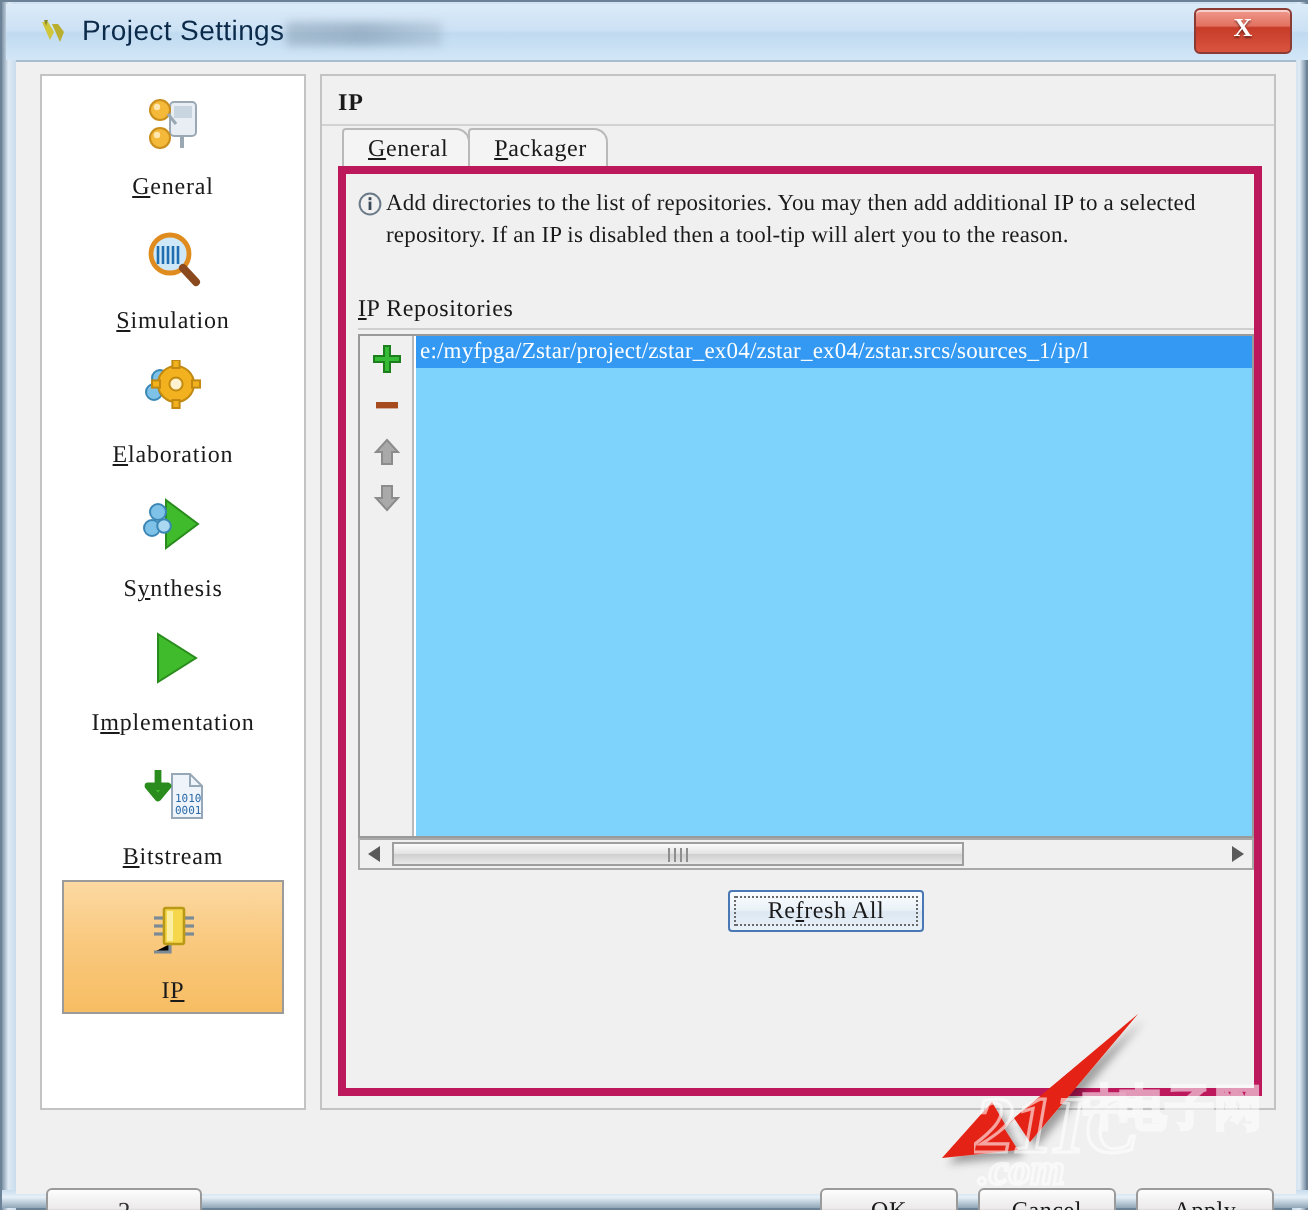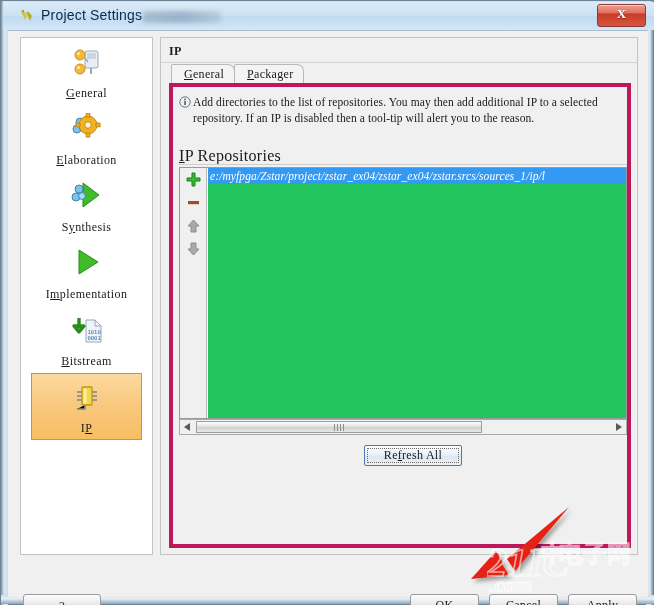--- a/index.html
+++ b/index.html
@@ -145,21 +145,21 @@
     position:absolute;left:6px;top:8px;width:448px;
     font-family:"Liberation Serif",serif;font-size:11.5px;color:#1a1a1a;
     line-height:15.5px;letter-spacing:.1px;
   }
   #info-icon{
     position:absolute;left:0;top:1px;width:12px;height:12px;
   }
   #info-text{display:block;padding-left:14px;}
   #repos-label{
     position:absolute;left:6px;top:60px;
-    font-family:"Liberation Serif",serif;font-size:16px;color:#1a1a1a;
+    font-family:"Liberation Serif",serif;font-size:12px;color:#1a1a1a;
     letter-spacing:.3px;
   }
   #repos-label u{text-decoration:underline;}
   #repos-underline{
     position:absolute;left:6px;top:77px;width:448px;height:1px;background:#cfcfcf;
   }
 
   
   #listwrap{
     position:absolute;left:6px;top:80px;width:448px;height:252px;
@@ -167,21 +167,21 @@
   }
   #listbar{
     position:absolute;left:0;top:0;width:27px;height:250px;
     background:#f0f0f0;border-right:1px solid #b9b9b9;box-sizing:border-box;
   }
   .lb-btn{
     width:27px;height:23px;display:flex;align-items:center;justify-content:center;
     cursor:pointer;
   }
   #listarea{
-    position:absolute;left:28px;top:0;right:0;bottom:0;background:#22c55e;overflow:hidden;font-style:italic;
+    position:absolute;left:28px;top:0;right:0;bottom:0;background:#7dd3fc;overflow:hidden;
   }
   .list-row{
     height:16px;line-height:16px;
     background:#3399f3;color:#ffffff;
     font-family:"Liberation Serif",serif;font-size:11.5px;
     white-space:nowrap;overflow:hidden;
     padding-left:2px;letter-spacing:.1px;cursor:pointer;
   }
   
   #hscroll{
@@ -282,20 +282,36 @@
             <circle cx="13" cy="9" r="5" fill="#f5b93a" stroke="#c98f1d"></circle>
             <circle cx="11.5" cy="7.5" r="1.6" fill="#fde7b0"></circle>
             <circle cx="13" cy="23" r="5" fill="#f5b93a" stroke="#c98f1d"></circle>
             <circle cx="11.5" cy="21.5" r="1.6" fill="#fde7b0"></circle>
             <path d="M17 11 L21 16" stroke="#9aa8b4" stroke-width="1.5"></path>
           </svg>
         </div>
         <div class="nav-label"><u>G</u>eneral</div>
       </div>
 
+      <div class="nav-item">
+        <div class="nav-icon">
+          <svg width="40" height="36" viewBox="0 0 40 36">
+            <circle cx="18" cy="14" r="9.5" fill="#cfe8f7" stroke="#e08b1e" stroke-width="2.4"></circle>
+            <g stroke="#1f6fb0" stroke-width="1.3">
+              <path d="M12 10 v9"></path>
+                <path d="M14.5 10 v9"></path>
+                <path d="M17 10 v9"></path>
+              <path d="M19.5 10 v9"></path>
+                <path d="M22 10 v9"></path>
+            </g>
+            <path d="M24.5 21 L31 28" stroke="#8a4a1e" stroke-width="4" stroke-linecap="round"></path>
+          </svg>
+        </div>
+        <div class="nav-label"><u>S</u>imulation</div>
+      </div>
 
       <div class="nav-item">
         <div class="nav-icon">
           <svg width="40" height="36" viewBox="0 0 40 36">
             <circle cx="13" cy="9" r="4" fill="#7fc2e8" stroke="#3a86b5"></circle>
             <circle cx="10" cy="16" r="4" fill="#7fc2e8" stroke="#3a86b5"></circle>
             <circle cx="16" cy="15" r="3.4" fill="#a9d8f0" stroke="#3a86b5"></circle>
             <g transform="translate(21,12)">
               <circle cx="0" cy="0" r="9" fill="#f2b21f" stroke="#c1890f"></circle>
               <circle cx="0" cy="0" r="3.3" fill="#fff3cf" stroke="#c1890f"></circle>

